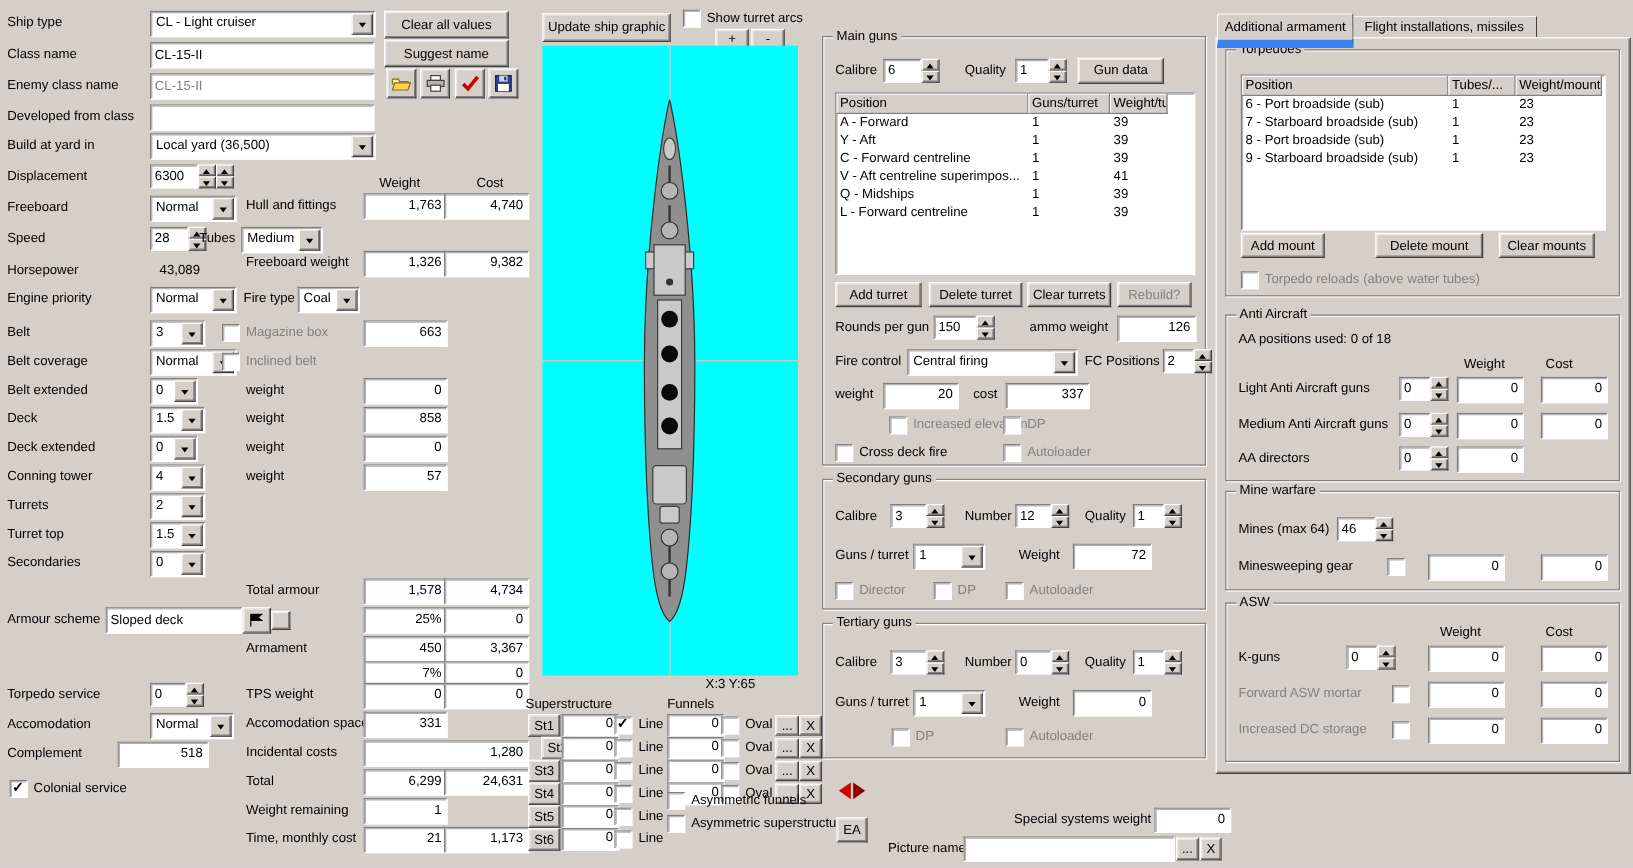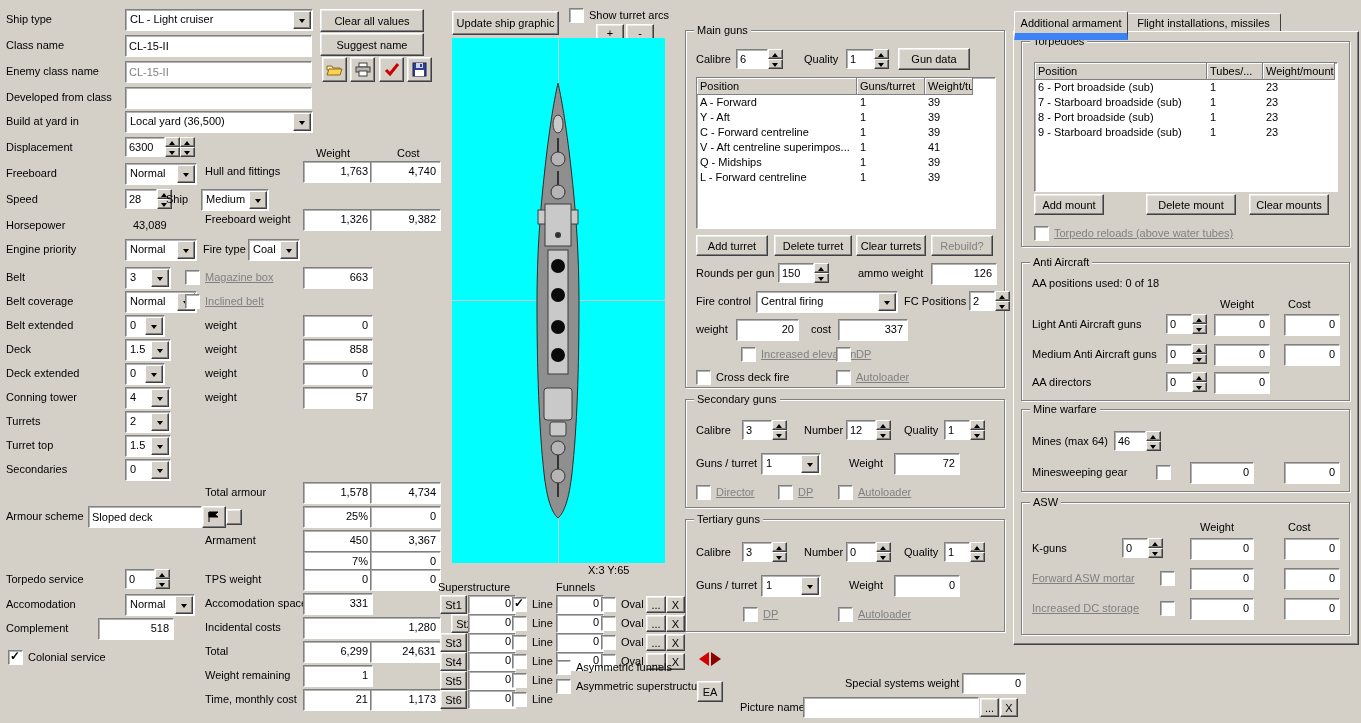--- a/index.html
+++ b/index.html
@@ -1,19 +1,19 @@
 <!DOCTYPE html>
 <html><head>
 <meta charset="utf-8">
 <style>
 html,body{margin:0;padding:0;}
 body{width:1361px;height:723px;position:relative;background:#d4d0c8;
 font-family:"Liberation Sans",sans-serif;font-size:11px;color:#000;overflow:hidden;}
 .lbl{position:absolute;white-space:nowrap;line-height:13px;}
-.dis{color:#818181;text-decoration:underline;}
+.dis{color:#818181;}
 .g{color:#818181;}
 .fld{position:absolute;height:20px;background:#fff;border-top:1px solid #808080;border-left:1px solid #808080;border-bottom:1px solid #fff;border-right:1px solid #fff;box-shadow:inset 1px 1px 0 rgba(0,0,0,.3);padding:0 4px 0 2px;text-align:right;line-height:18px;overflow:hidden;}
 .fld.sm{height:17px;line-height:15px;}
 .inp{position:absolute;height:20px;background:#fff;border:0;border-top:1px solid #808080;border-left:1px solid #808080;border-bottom:1px solid #fff;border-right:1px solid #fff;box-shadow:inset 1px 1px 0 rgba(0,0,0,.3);padding:0 3px;font:11px "Liberation Sans",sans-serif;outline:none;}
 .btn{position:absolute;background:#d4d0c8;border-top:1px solid #fff;border-left:1px solid #fff;border-bottom:1px solid #404040;border-right:1px solid #404040;box-shadow:inset -1px -1px 0 #808080,inset 1px 1px 0 #eceae6;display:flex;align-items:center;justify-content:center;cursor:pointer;white-space:nowrap;font-size:11px;}
 .btn.d{color:#818181;}
 .combo{position:absolute;height:20px;background:#fff;border-top:1px solid #808080;border-left:1px solid #808080;border-bottom:1px solid #fff;border-right:1px solid #fff;box-shadow:inset 1px 1px 0 rgba(0,0,0,.3);}
 .combo .ct{position:absolute;left:4px;top:3px;right:18px;white-space:nowrap;overflow:hidden;}
 .dbtn{position:absolute;top:1px;right:1px;width:16px;height:16px;background:#d4d0c8;border-top:1px solid #fff;border-left:1px solid #fff;border-bottom:1px solid #404040;border-right:1px solid #404040;box-shadow:inset -1px -1px 0 #808080;display:flex;align-items:center;justify-content:center;}
 .dar{width:0;height:0;border:3px solid transparent;border-top:4px solid #000;margin-top:4px;}
@@ -104,21 +104,21 @@
       <span class="dar"></span>
     </span>
   </div>
 <div class="spin" style="left:125px;top:189px">
     <span class="sv" style="width:24px">28</span>
     <span class="ud">
       <i class="su"></i>
       <i class="sd"></i>
     </span>
   </div>
-<span class="lbl" style="left:166px;top:193px">Ship</span>
+<span class="lbl" style="left:166px;top:193px">Tubes</span>
 <div class="combo" style="left:201px;top:189px;width:66px">
     <span class="ct">Medium</span>
     <span class="dbtn">
       <span class="dar"></span>
     </span>
   </div>
 <div class="combo" style="left:125px;top:239px;width:70px">
     <span class="ct">Normal</span>
     <span class="dbtn">
       <span class="dar"></span>

